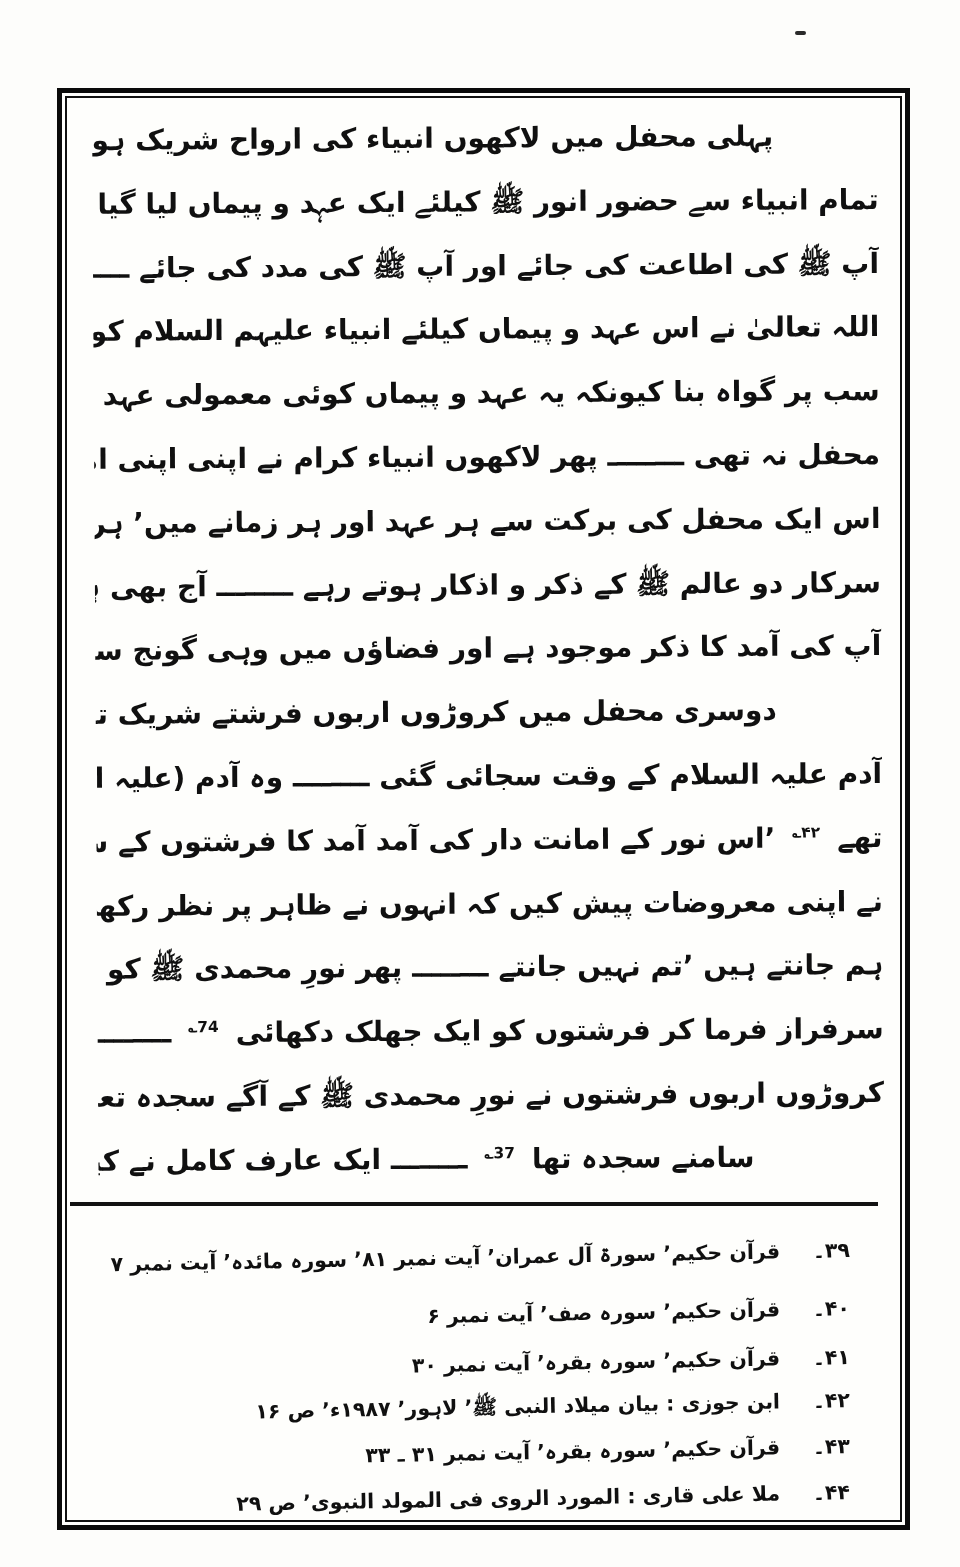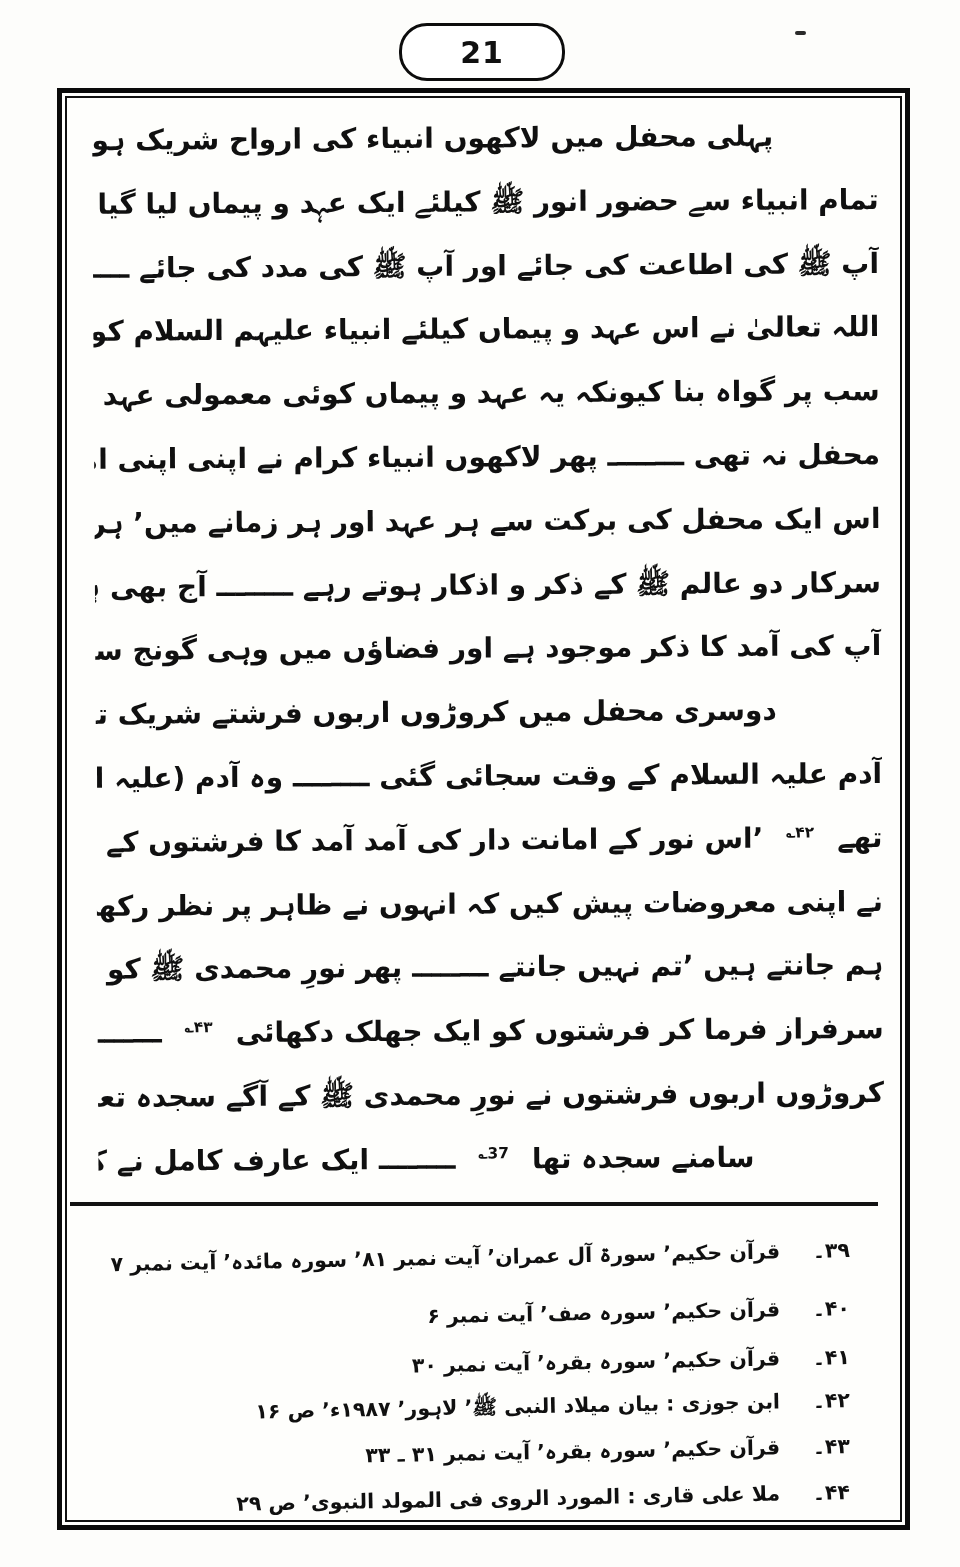--- a/index.html
+++ b/index.html
@@ -39,21 +39,21 @@
   .bline{
     height:63.8px;line-height:63.8px;
     font-size:28px;font-weight:700;
     white-space:nowrap;overflow:hidden;
     text-align:right;
   }
   .ind1{padding-right:105px;}
   .ind2{padding-right:130px;}
   .ref{
     font-size:0.55em;font-weight:700;
-    position:relative;top:-10px;margin:0 23px;
+    position:relative;top:-10px;margin:0 17px;
     letter-spacing:1px;
   }
   
   .fn-sep{position:absolute;left:70px;top:1202px;width:808px;height:4px;background:#121212;}
   
   .footnotes{
     position:absolute;left:92px;top:1222px;width:786px;height:300px;
     direction:rtl;
   }
   .fn-row{
@@ -65,23 +65,20 @@
   }
   .fn-num{min-width:52px;flex:0 0 auto;}
   .fn-text{margin-right:18px;}
   .r0{top:6px;}.r1{top:64px;}.r2{top:113px;}.r3{top:156px;}.r4{top:202px;}.r5{top:248px;}
 </style>
 </head>
 <body>
 
 <div class="page">
 
-  <div class="pill">
-    <span>21</span>
-  </div>
   <div class="tick"></div>
 
   <div class="frame">
     <div class="frame-inner"></div>
   </div>
 
   <div class="body-text">
     <div class="bline ind1"><span>پہلی محفل میں لاکھوں انبیاء کی ارواح شریک ہوئیں</span></div>
     <div class="bline"><span>تمام انبیاء سے حضور انور ﷺ کیلئے ایک عہد و پیماں لیا گیا کہ جب آپ ﷺ تشریف لائیں تو</span></div>
     <div class="bline"><span>آپ ﷺ کی اطاعت کی جائے اور آپ ﷺ کی مدد کی جائے ــــــــ سب نے اقرار کیا ــــــــ</span></div>
@@ -89,21 +86,21 @@
     <div class="bline"><span>سب پر گواہ بنا کیونکہ یہ عہد و پیماں کوئی معمولی عہد و پیماں نہ تھا ــــــــ اور یہ محفل کوئی معمولی</span></div>
     <div class="bline"><span>محفل نہ تھی ــــــــ پھر لاکھوں انبیاء کرام نے اپنی اپنی امتوں کو رب تعالیٰ کا یہ پیغام پہنچایا</span></div>
     <div class="bline"><span>اس ایک محفل کی برکت سے ہر عہد اور ہر زمانے میں’ ہر امت میں محفلیں سجتی چلی گئیں اور</span></div>
     <div class="bline"><span>سرکار دو عالم ﷺ کے ذکر و اذکار ہوتے رہے ــــــــ آج بھی ہر مذہب کی مذہبی کتابوں میں</span></div>
     <div class="bline"><span>آپ کی آمد کا ذکر موجود ہے اور فضاؤں میں وہی گونج سنائی دے رہی ہے ــــــــ</span></div>
     <div class="bline ind1"><span>دوسری محفل میں کروڑوں اربوں فرشتے شریک تھے</span></div>
     <div class="bline"><span>آدم علیہ السلام کے وقت سجائی گئی ــــــــ وہ آدم (علیہ السلام) جو نورِ محمدی ﷺ کے امین</span></div>
     <div class="bline"><span>تھے</span><span class="ref">۴۲؎</span><span>’اس نور کے امانت دار کی آمد آمد کا فرشتوں کے سامنے اعلان کیا گیا ــــــــ فرشتوں</span></div>
     <div class="bline"><span>نے اپنی معروضات پیش کیں کہ انہوں نے ظاہر پر نظر رکھی ’امانت کو نہ دیکھا’ ارشاد ہوا جو</span></div>
     <div class="bline"><span>ہم جانتے ہیں ’تم نہیں جانتے ــــــــ پھر نورِ محمدی ﷺ کو علوم ما کان و مایکون سے</span></div>
-    <div class="bline"><span>سرفراز فرما کر فرشتوں کو ایک جھلک دکھائی</span><span class="ref">۴۳؎</span><span>ــــــــ انہوں نے سر تسلیم خم کیا’ پھر ان</span></div>
+    <div class="bline"><span>سرفراز فرما کر فرشتوں کو ایک جھلک دکھائی</span><span class="ref">74؎</span><span>ــــــــ انہوں نے سر تسلیم خم کیا’ پھر ان</span></div>
     <div class="bline"><span>کروڑوں اربوں فرشتوں نے نورِ محمدی ﷺ کے آگے سجدہ تعظیمی کیا جو بظاہر پیکر آدم کے</span></div>
     <div class="bline ind2"><span>سامنے سجدہ تھا</span><span class="ref">37؎</span><span>ــــــــ ایک عارف کامل نے کیا خوب فرمایا ہے ؎</span></div>
   </div>
 
   <div class="fn-sep"></div>
 
   <div class="footnotes">
     <div class="fn-row r0">
       <span class="fn-num">۳۹۔</span>
       <span class="fn-text">قرآن حکیم’ سورۃ آل عمران’ آیت نمبر ۸۱’ سورہ مائدہ’ آیت نمبر ۷</span>

